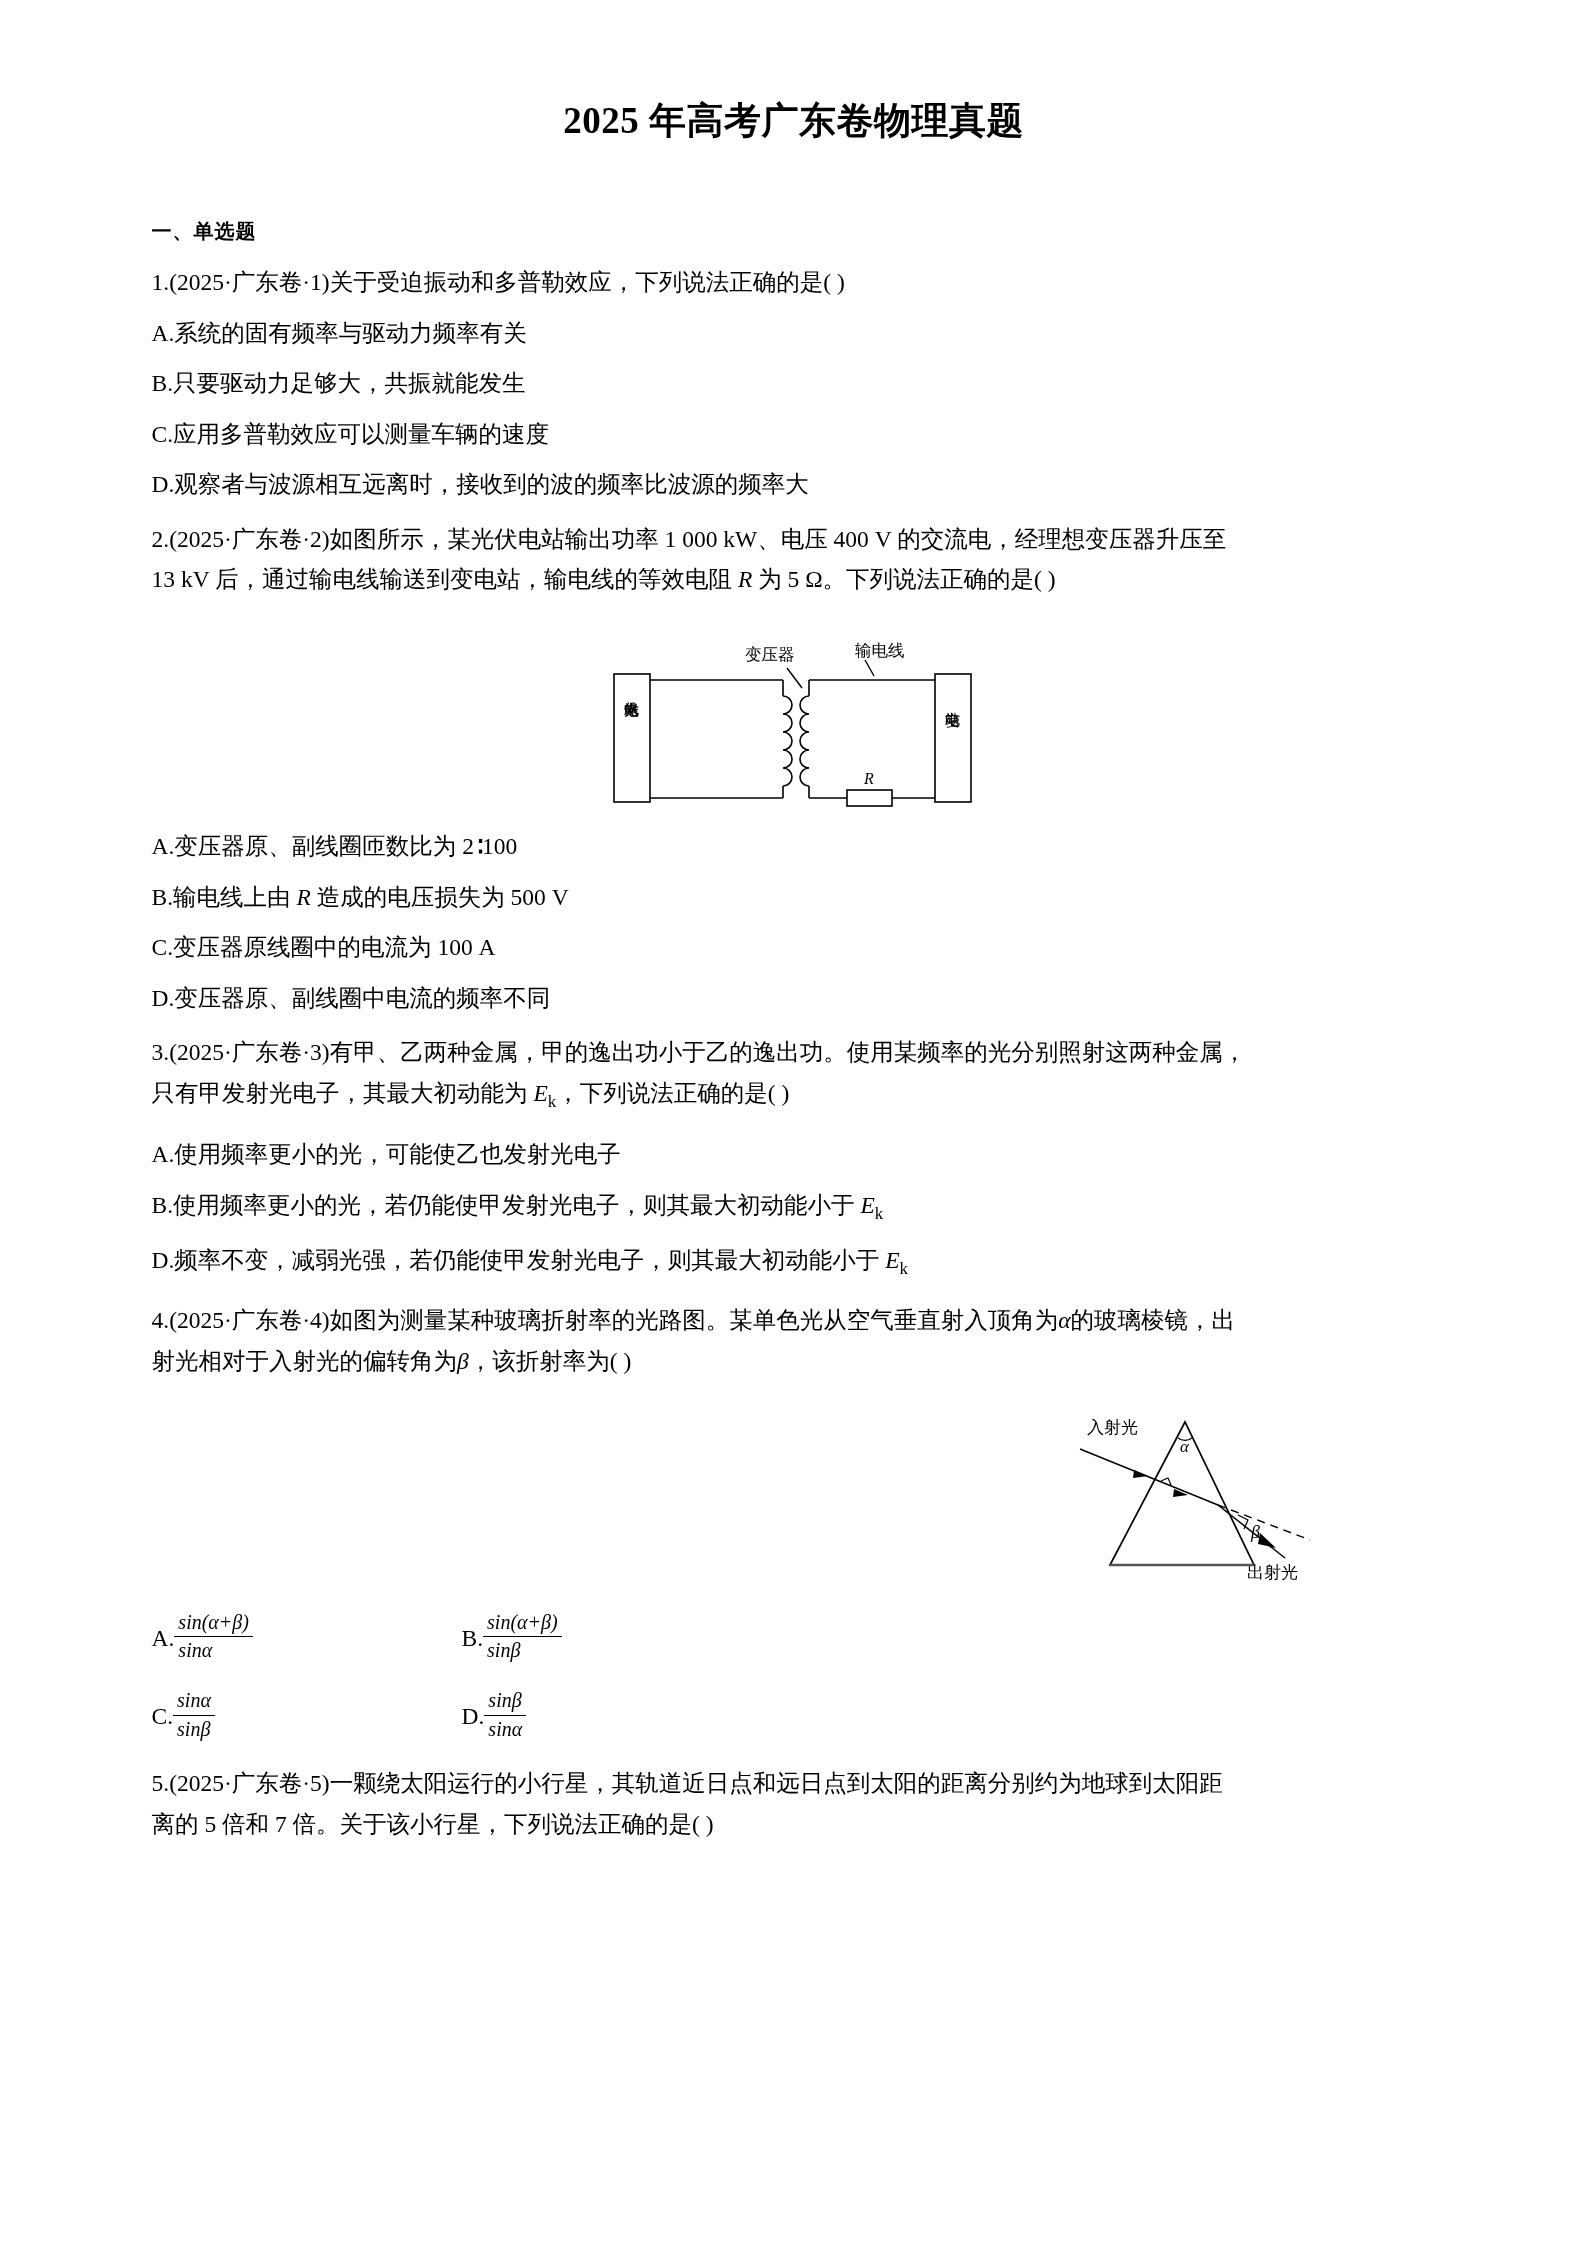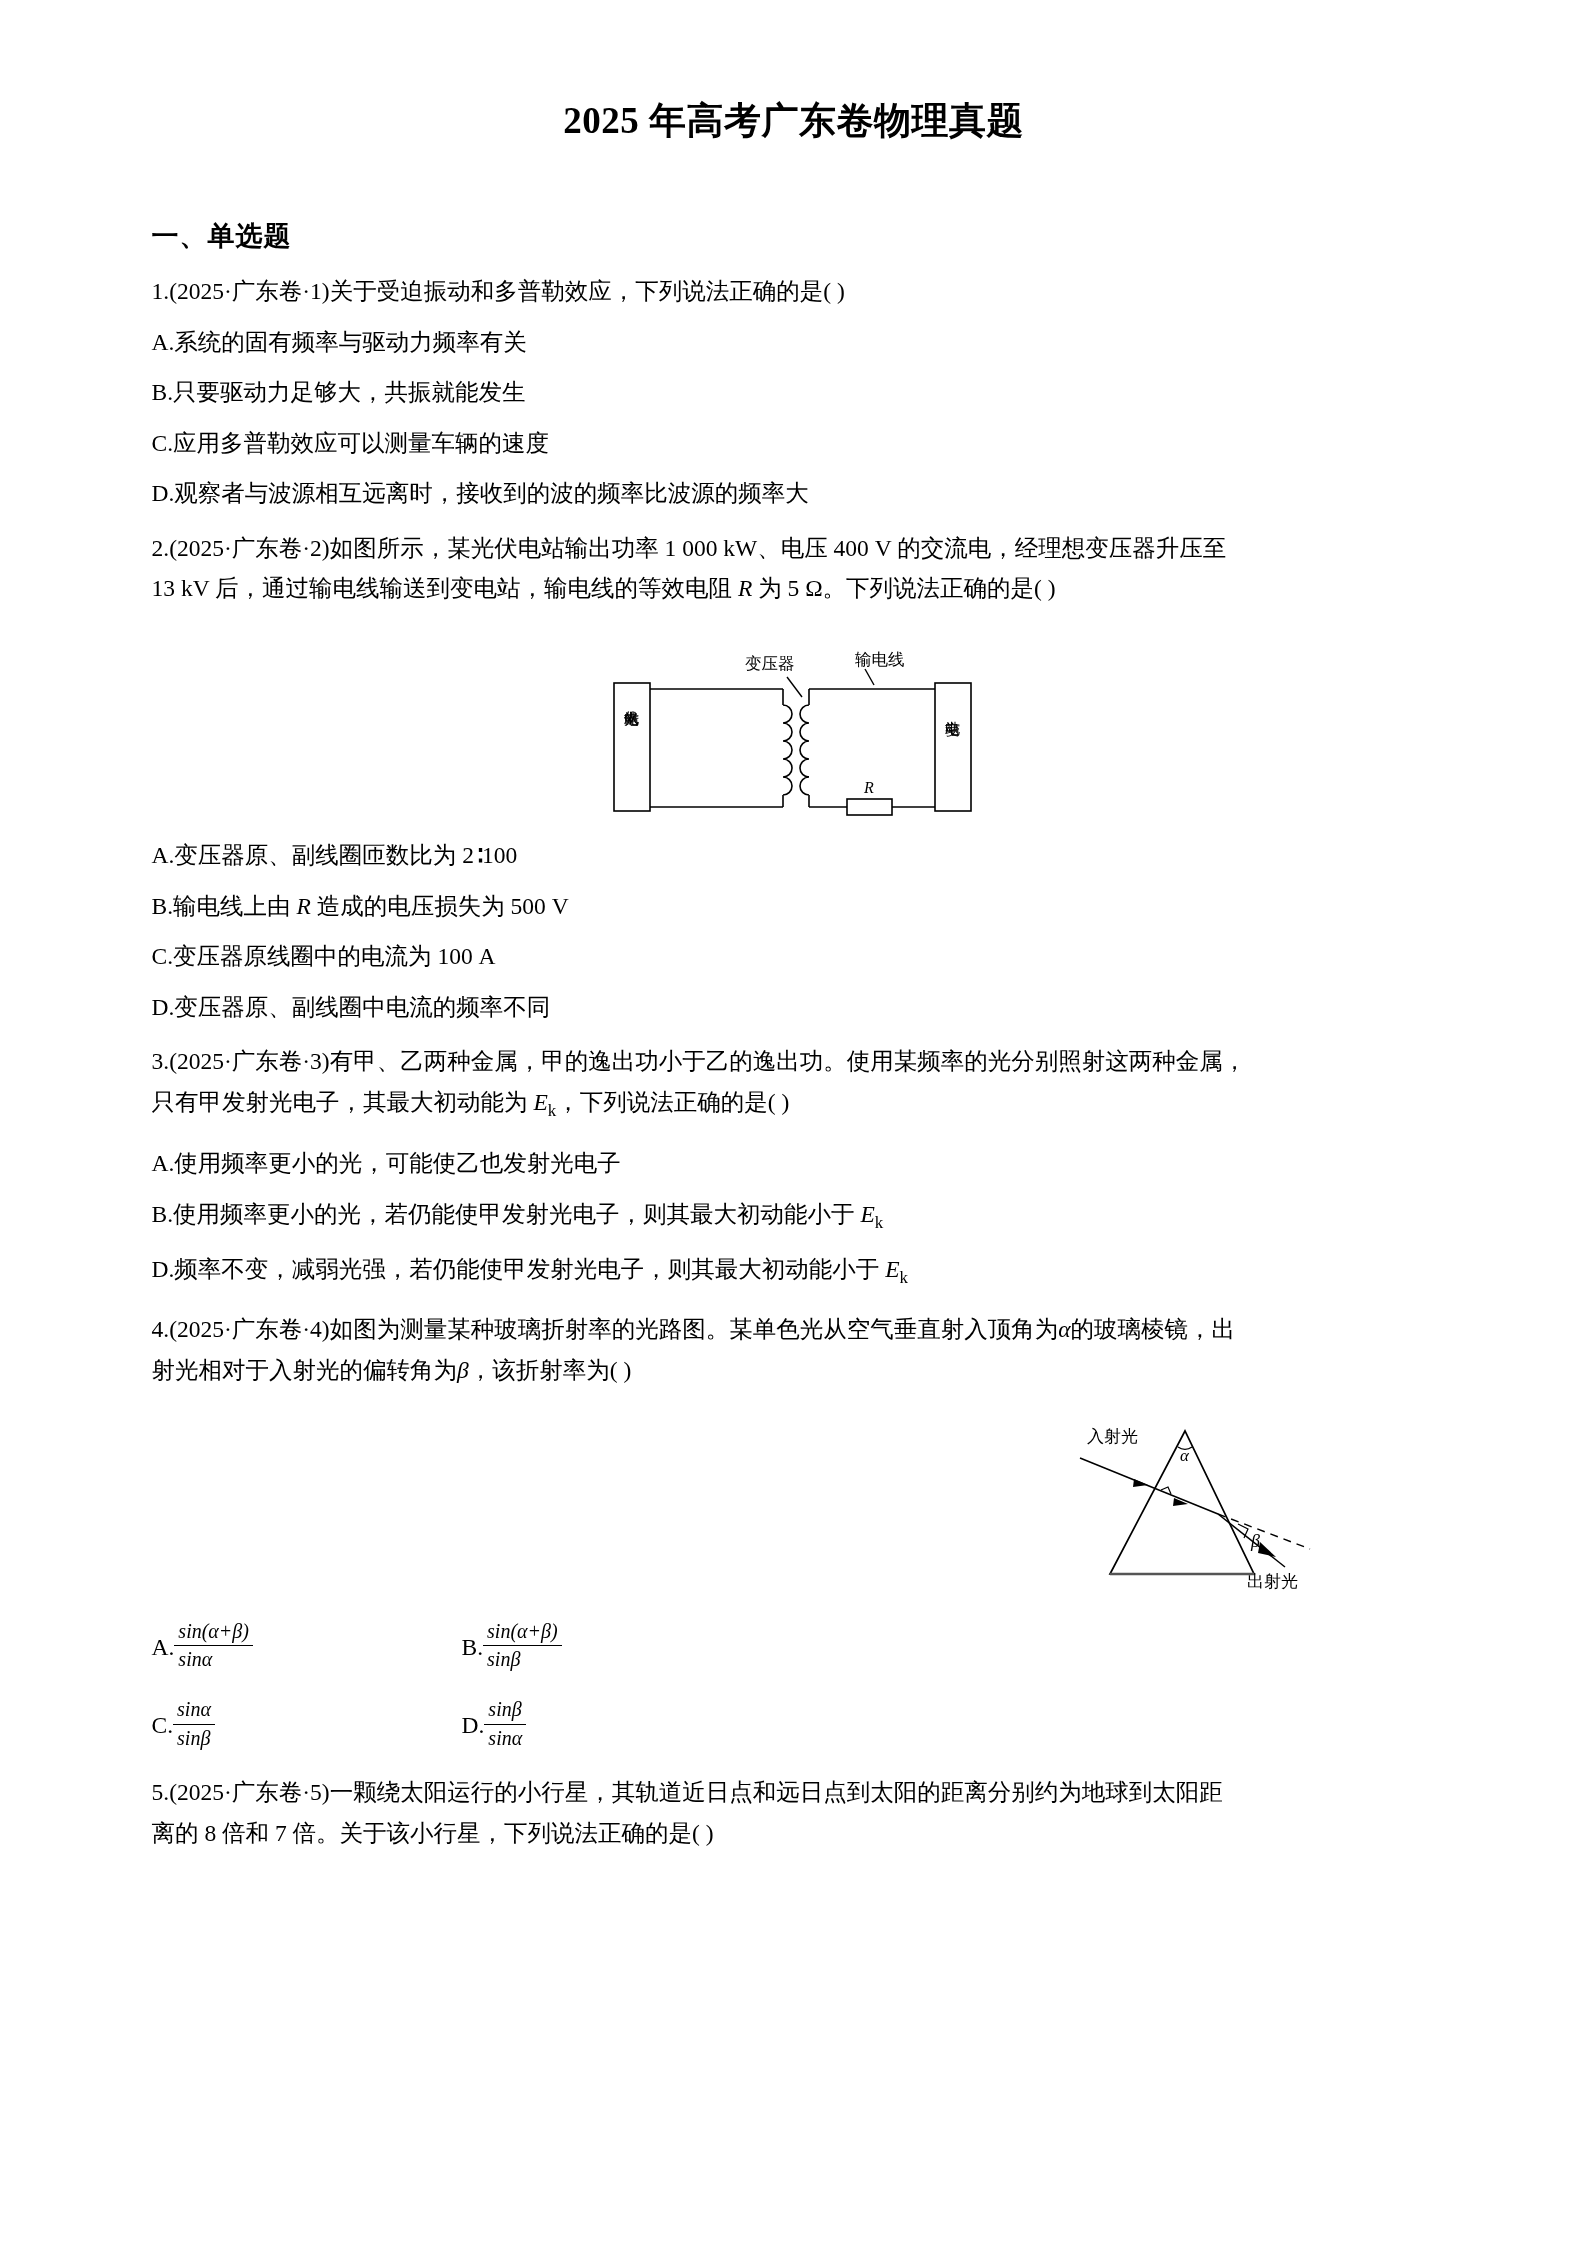--- a/index.html
+++ b/index.html
@@ -32,21 +32,21 @@
     font-family: "Liberation Serif", "DejaVu Serif", serif;
   }
   .content {
     margin: 0 auto;
     width: 1440px;
     padding-left: 78px;
     padding-right: 72px;
     box-sizing: border-box;
   }
   .section-heading {
-    font-size: 27px;
+    font-size: 20px;
     font-weight: bold;
     margin-top: 72px;
     margin-bottom: 0;
     font-family: "Liberation Sans", "DejaVu Sans", sans-serif;
     letter-spacing: 1px;
   }
   .q-line {
     font-size: 23.5px;
     line-height: 1.0;
     margin-top: 26px;
@@ -251,18 +251,18 @@
             <span class="num mathi">sinβ</span>
             <span class="den mathi">sinα</span>
           </span>
         </div>
       </div>
     </div>
 
     <div>
       <div class="q-stem">
         <span>5.(2025·广东卷·5)一颗绕太阳运行的小行星，其轨道近日点和远日点到太阳的距离分别约为地球到太阳距</span><br>
-        <span>离的 8 倍和 7 倍。关于该小行星，下列说法正确的是(        )</span>
+        <span>离的 5 倍和 7 倍。关于该小行星，下列说法正确的是(        )</span>
       </div>
     </div>
 
   </div>
 </div>
 
 </body></html>

